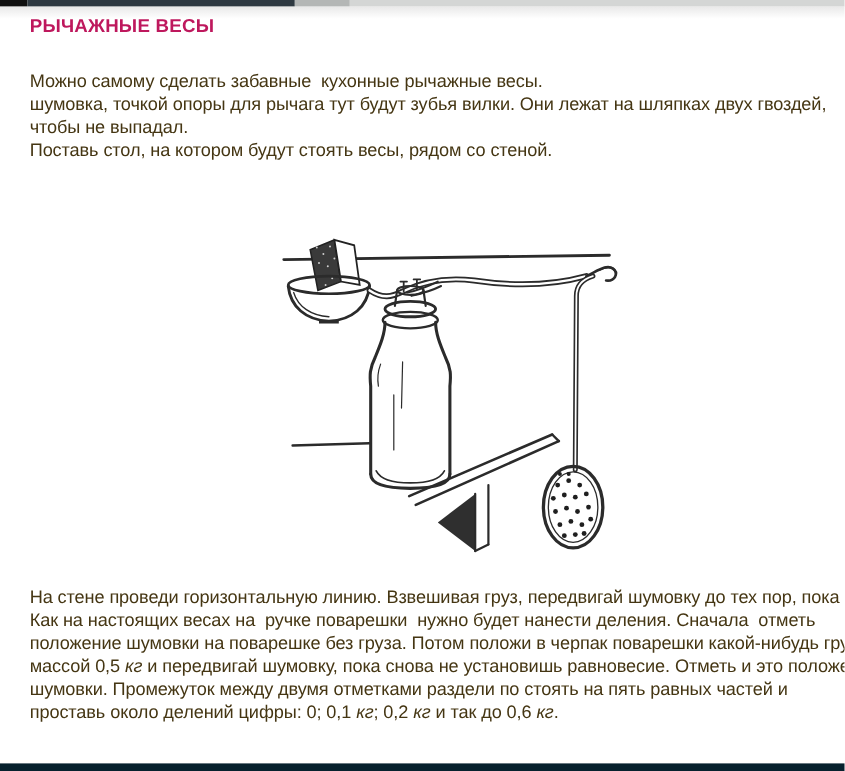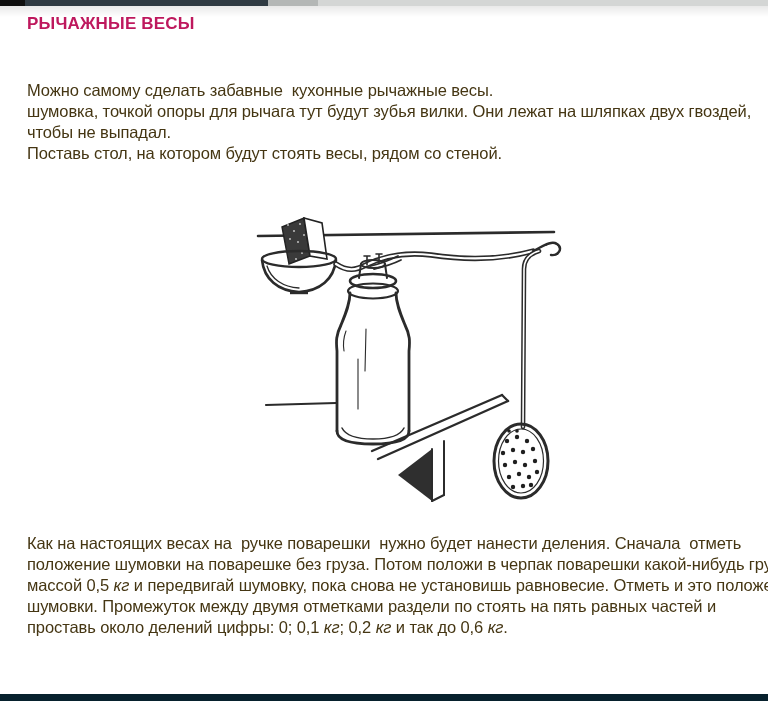--- a/index.html
+++ b/index.html
@@ -20,21 +20,21 @@
   
   .chrome-bottom { position:absolute; bottom:0; left:0; width:768px; height:7px; }
 
   .title { position:absolute; top:14px; left:27px; font-size:17px; font-weight:bold;
            letter-spacing:0.2px; color:#be185d; white-space:pre; }
 
   .para { position:absolute; left:27px; right:0; color:#453613; font-size:16.5px;
           letter-spacing:-0.1px; }
   .para .line { line-height:21px; white-space:pre; overflow:hidden; }
   .para em { font-style:italic;margin-top:20px; }
-  #para-intro { top:80px; }
+  #para-intro { top:64px; }
   #para-body  { top:533px; }
 
   .figure { position:absolute; top:208px; left:246px; width:324px; height:312px; }
   .figure svg { width:100%; height:100%; }
   .sk { stroke:#2b2b2b; fill:none; stroke-linecap:round; }
 </style>
 </head>
 <body>
 
 <div class="page">
@@ -145,20 +145,21 @@
             <circle cx="277" cy="277" r="2.2"></circle>
             <circle cx="285" cy="276" r="2.2"></circle>
           <circle cx="271" cy="222" r="1.8"></circle>
             <circle cx="263" cy="222" r="1.8"></circle>
         </g>
       </g>
     </svg>
   </div>
 
   <div class="para" id="para-body">
+      <div class="line"><span>На стене проведи горизонтальную линию. Взвешивая груз, передвигай шумовку до тех пор, пока</span></div>
       <div class="line"><span>Как на настоящих весах на  ручке поварешки  нужно будет нанести деления. Сначала  отметь</span></div>
       <div class="line"><span>положение шумовки на поварешке без груза. Потом положи в черпак поварешки какой-нибудь груз</span></div>
       <div class="line"><span>массой 0,5 </span><em>кг</em><span> и передвигай шумовку, пока снова не установишь равновесие. Отметь и это положение</span></div>
       <div class="line"><span>шумовки. Промежуток между двумя отметками раздели по стоять на пять равных частей и</span></div>
       <div class="line"><span>проставь около делений цифры: 0; 0,1 </span><em>кг</em><span>; 0,2 </span><em>кг</em><span> и так до 0,6 </span><em>кг</em><span>.</span></div>
     </div>
 
   <div class="chrome-bottom" style="background: rgb(7, 33, 45);"></div>
 </div>
 

